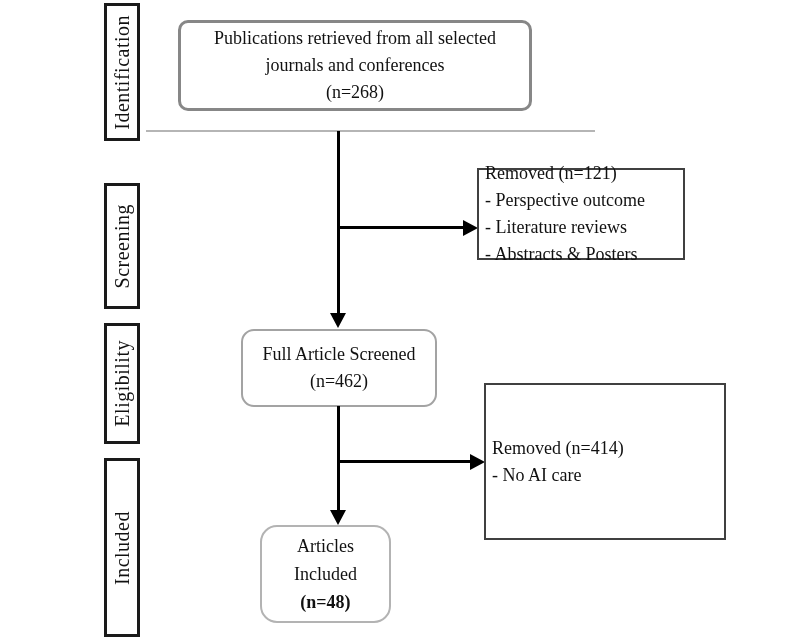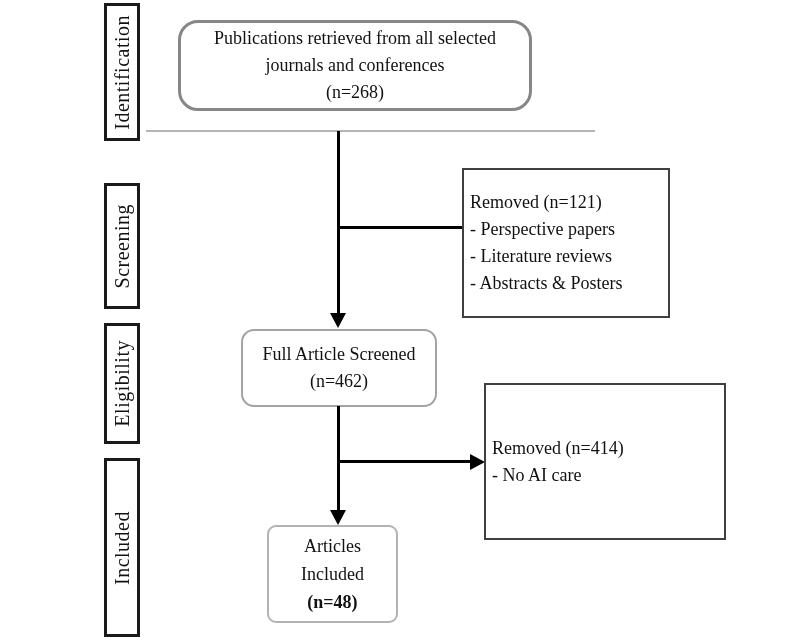--- a/index.html
+++ b/index.html
@@ -50,51 +50,51 @@
     flex-direction: column;
     align-items: center;
     justify-content: center;
     text-align: center;
     font-size: 18px;
     line-height: 27px;
   }
   #node-retrieved {
     left: 178px; top: 20px; width: 354px; height: 91px;
     border: 3px solid #878787;
-    border-radius: 20px;
+    border-radius: 10px;
   }
   #node-screened {
     left: 241px; top: 329px; width: 196px; height: 78px;
     border: 2px solid #a3a3a3;
     border-radius: 13px;
     text-align: right;
   }
   #node-included {
-    left: 267px; top: 525px; width: 131px; height: 98px;
+    left: 260px; top: 525px; width: 131px; height: 98px;
     border: 2px solid #b3b3b3;
-    border-radius: 9px;
+    border-radius: 17px;
     line-height: 28px;
   }
   #node-included .bold-line { font-weight: bold; }
 
   .removed-box {
     position: absolute;
     box-sizing: border-box;
     background: #ffffff;
     border: 2px solid #404040;
     display: flex;
     flex-direction: column;
     justify-content: center;
     align-items: flex-start;
     text-align: left;
     font-size: 18px;
     line-height: 27px;
     padding: 2px 4px 2px 6px;
   }
-  #removed-screening   { left: 462px; top: 168px; width: 208px; height: 150px; }
+  #removed-screening   { left: 477px; top: 168px; width: 208px; height: 92px; }
   #removed-eligibility { left: 484px; top: 383px; width: 242px; height: 157px; }
 
   
   .sep-line {
     position: absolute;
     left: 146px; top: 130px;
     width: 449px; height: 2px;
     background: #b5b5b5;
   }
   .vline, .hline {
@@ -152,21 +152,21 @@
 
   <div class="sep-line"></div>
 
   <div class="vline" id="vline-1"></div>
   <div class="arrow-down" id="arrow-down-1"></div>
 
   <div class="hline" id="hline-1"></div>
   <div class="arrow-right" id="arrow-right-1"></div>
   <div class="removed-box" id="removed-screening">
     <div>Removed (n=121)</div>
-    <div>- Perspective papers</div>
+    <div>- Perspective outcome</div>
     <div>- Literature reviews</div>
     <div>- Abstracts &amp; Posters</div>
   </div>
 
   <div class="node" id="node-screened">
     <div>Full Article Screened</div>
     <div>(n=462)</div>
   </div>
 
   <div class="vline" id="vline-2"></div>

